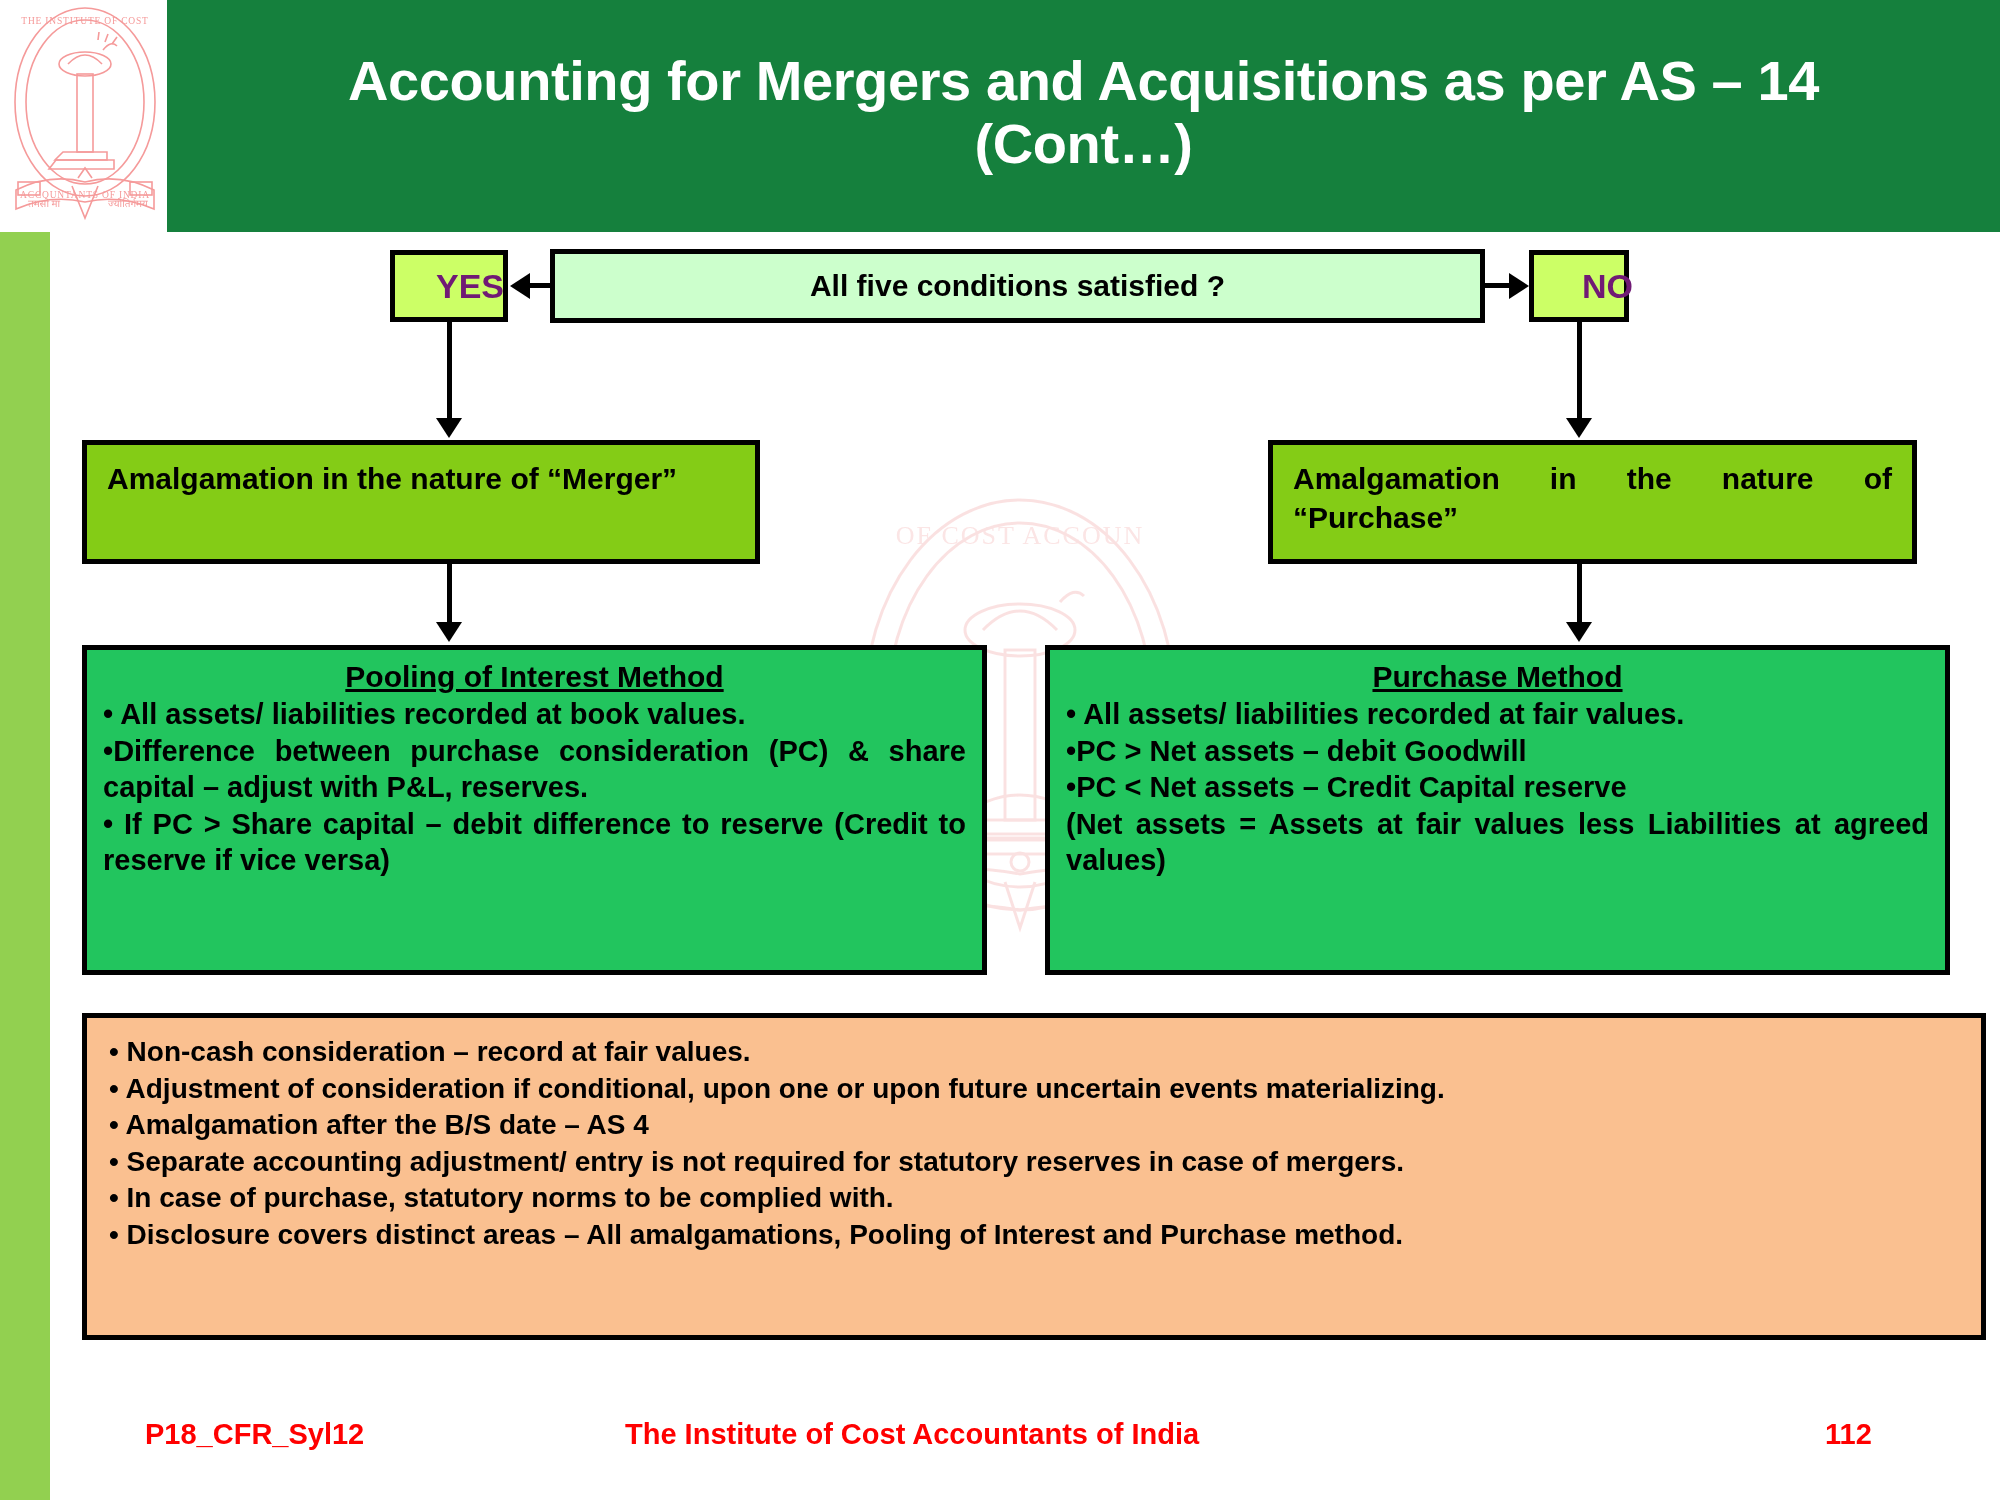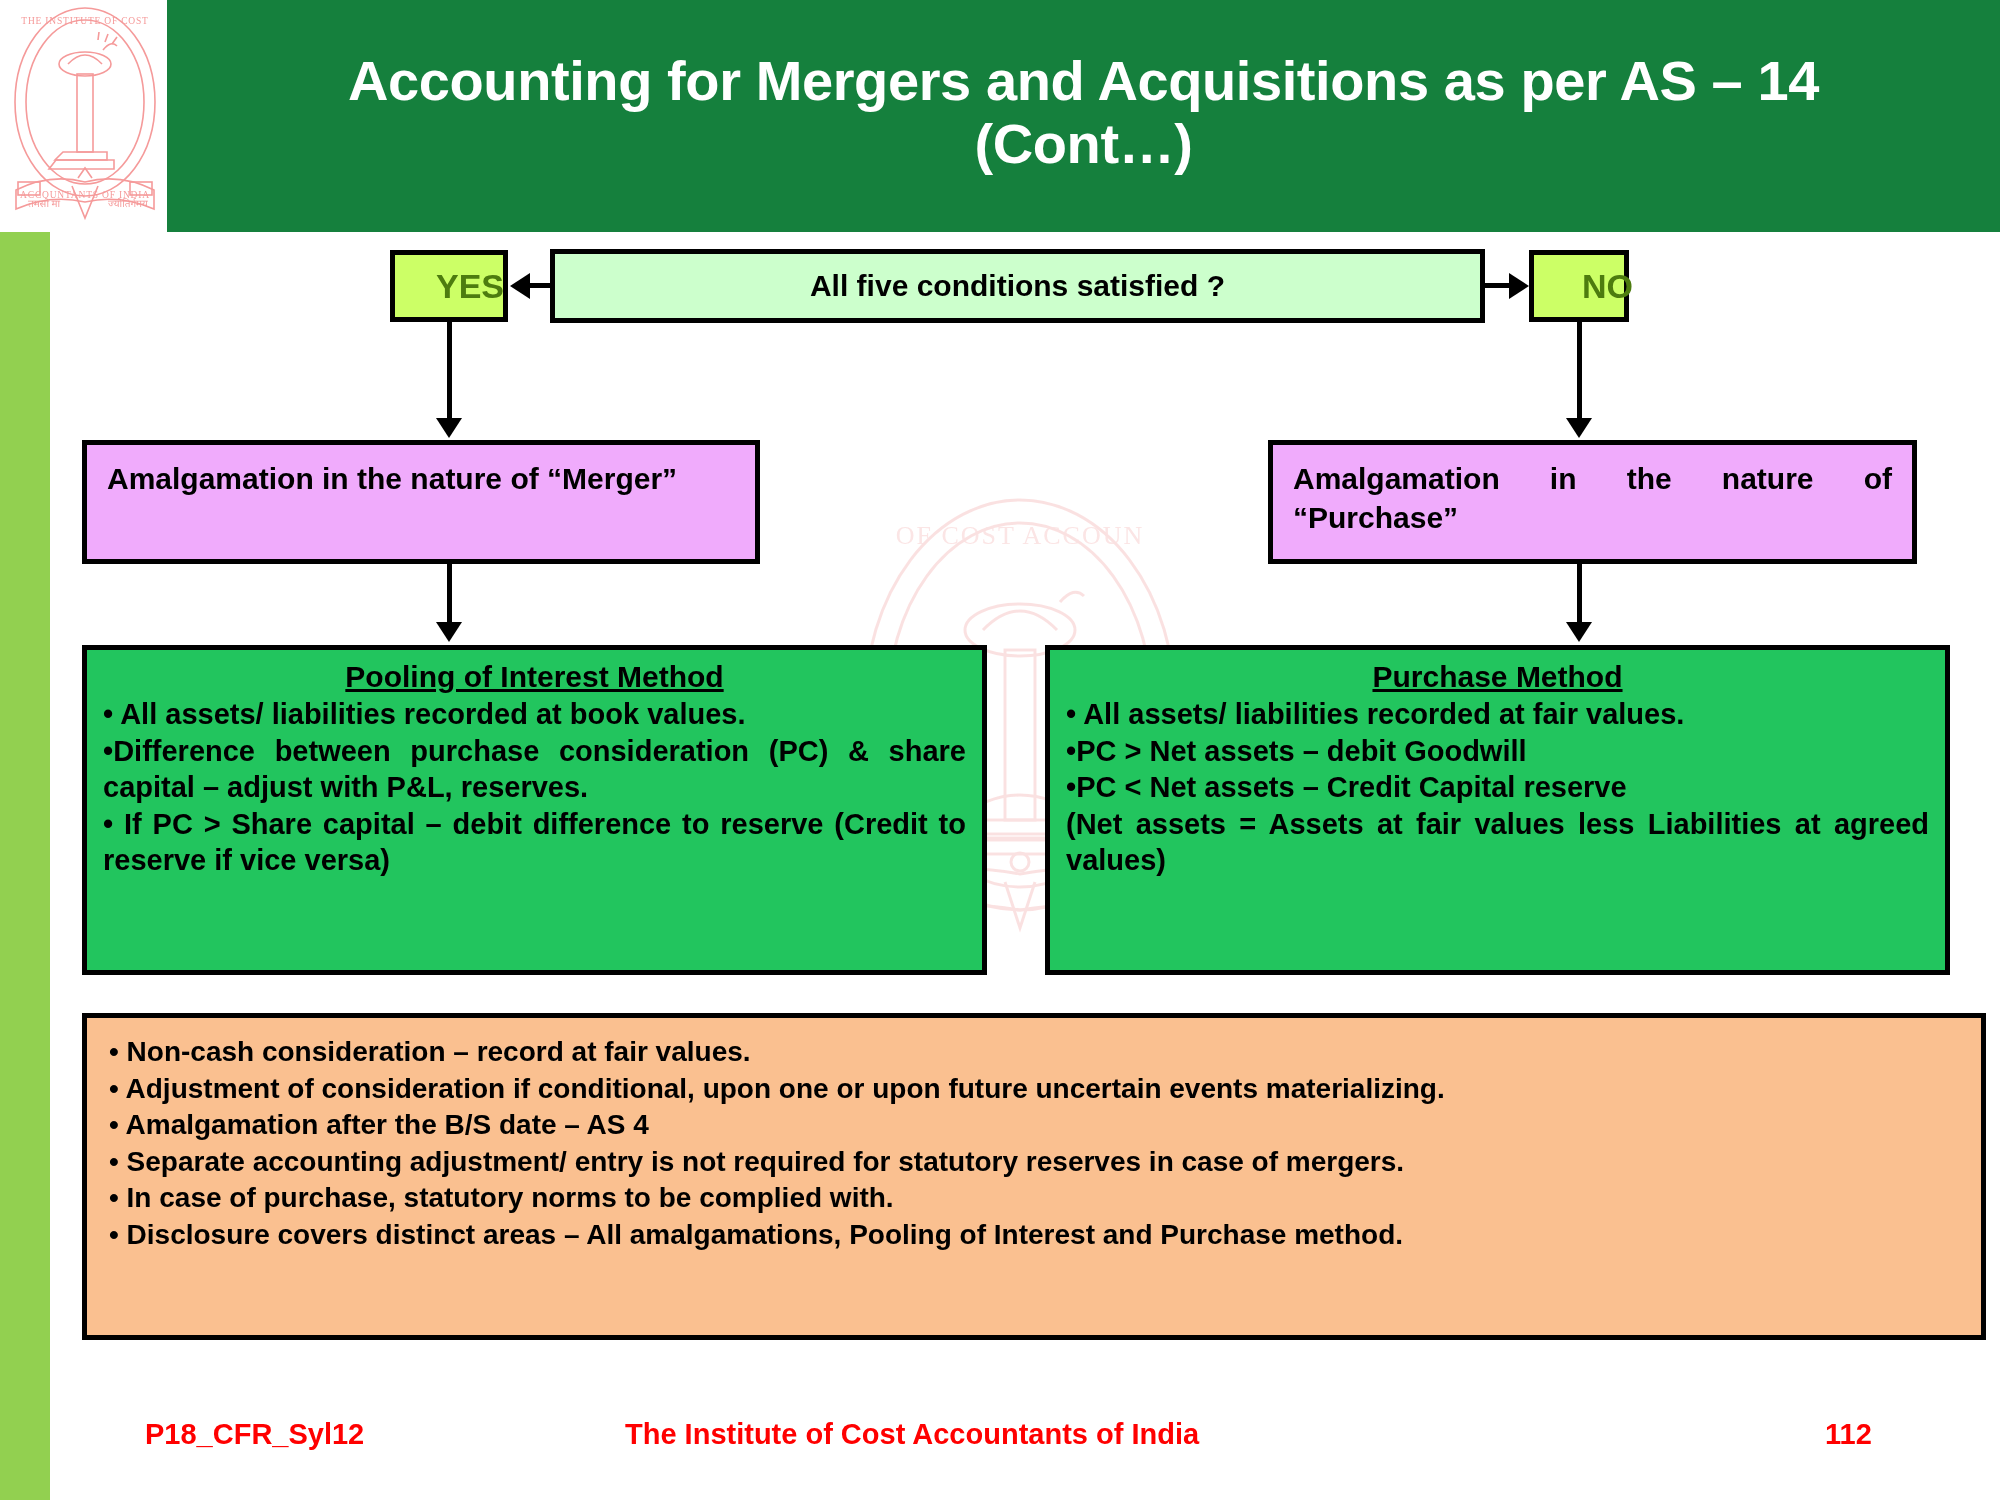--- a/index.html
+++ b/index.html
@@ -83,21 +83,21 @@
     background: #CCFF66;
     display: flex;
     align-items: center;
     justify-content: center;
   }
   #yes-box { left: 390px;  top: 250px; width: 118px; height: 72px; }
   #no-box  { left: 1529px; top: 250px; width: 100px; height: 72px; padding-left: 15px; }
   .yesno-label {
     font-size: 34px;
     font-weight: bold;
-    color: #4d7c0f;
+    color: #701a75;
     line-height: 1;
     margin-left: 42px;
   }
 
   #condition-box {
     left: 550px;
     top: 249px;
     width: 935px;
     height: 74px;
     background: #CCFFCC;
@@ -105,21 +105,21 @@
     align-items: center;
     justify-content: center;
   }
   #condition-label {
     font-size: 30px;
     font-weight: bold;
     color: #000000;
   }
 
   .nature-box {
-    background: #f0abfc;
+    background: #84cc16;
     padding: 14px 20px 10px 20px;
   }
   #merger-box   { left: 82px;   top: 440px; width: 678px; height: 124px; }
   #purchase-box { left: 1268px; top: 440px; width: 649px; height: 124px; }
   .nature-text {
     font-size: 30px;
     font-weight: bold;
     color: #000000;
     line-height: 1.30;
     text-align: justify;

